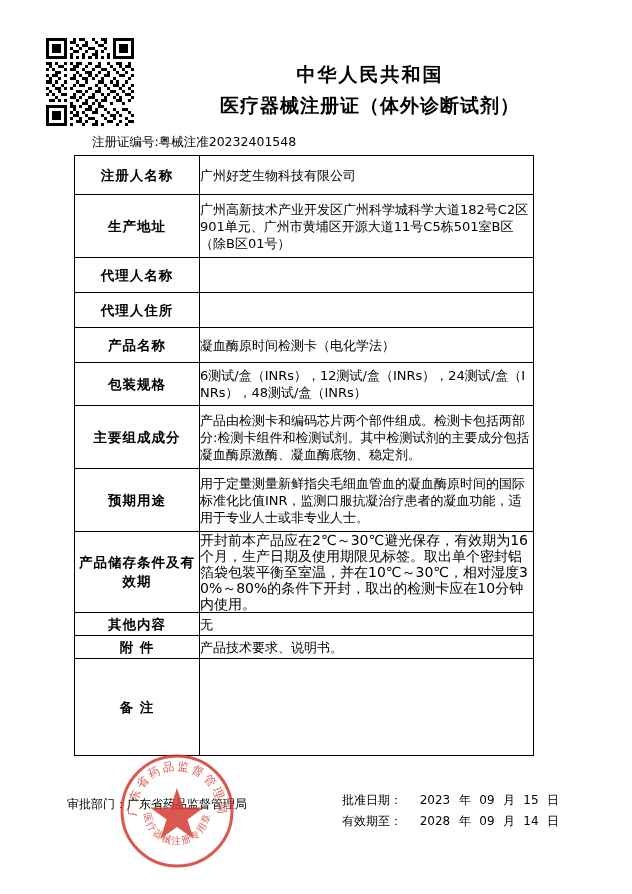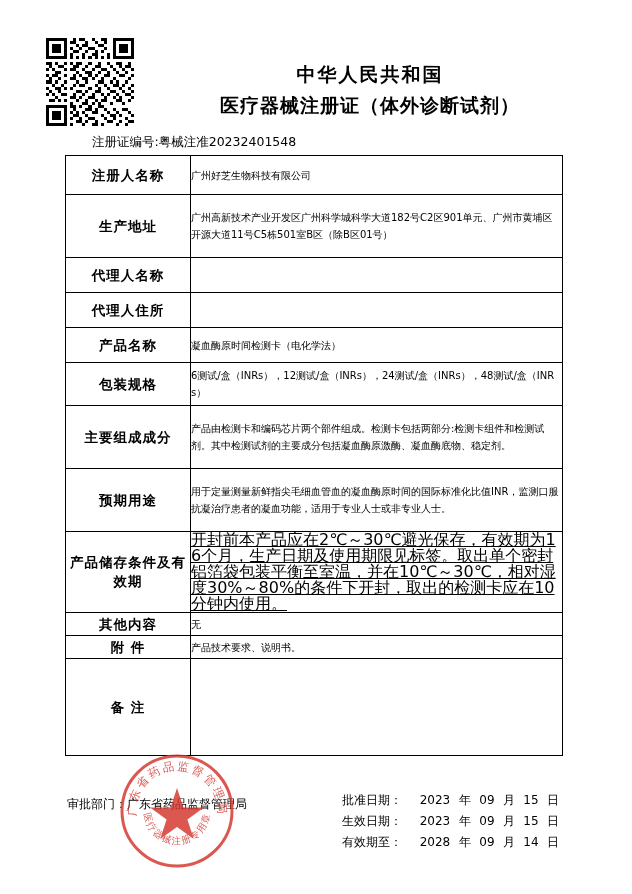--- a/index.html
+++ b/index.html
@@ -60,52 +60,51 @@
     left: 92px;
     top: 133px;
     font-size: 12.5px;
     line-height: 18px;
     white-space: nowrap;
   }
 
   
   table.main {
     position: absolute;
-    left: 65px;
+    left: 74px;
     top: 155px;
-    width: 498px;
+    width: 460px;
     border-collapse: collapse;
     table-layout: fixed;
     border-radius: 14px;
   }
   table.main td {
     border: 1px solid #000;
     vertical-align: middle;
     padding: 0;
   }
   td.lbl {
     width: 124px;
     text-align: center;
     font-size: 13.5px;
     font-weight: bold;
     letter-spacing: 1px;
     padding: 6px 2px;
     line-height: 19px;
   }
   td.val {
-    font-size: 10px;
+    font-size: 13px;
     line-height: 17px;
     padding: 6px 7px;
     text-align: left;
     word-break: break-all;
   }
   td.val.small {
-    font-size: 16px;
+    font-size: 14px;
     line-height: 16px;
-    text-decoration: underline;
   }
   .h-tall { height: 38px; }
 
   
   .footer {
     position: absolute;
     left: 67px;
     top: 790px;
     width: 498px;
     height: 70px;
@@ -430,23 +429,20 @@
     </tbody>
   </table>
 
   <div class="footer">
     <div class="approver">审批部门：广东省药品监督管理局</div>
     <div class="dates">
       <div class="row">
         <span class="dlabel">批准日期：</span><span class="y">2023</span><span class="u">年</span><span class="m">09</span><span class="u">月</span><span class="d">15</span><span class="u">日</span>
       </div>
       <div class="row">
-        <span class="dlabel">生效日期：</span><span class="y">2023</span><span class="u">年</span><span class="m">09</span><span class="u">月</span><span class="d">15</span><span class="u">日</span>
-      </div>
-      <div class="row">
         <span class="dlabel">有效期至：</span><span class="y">2028</span><span class="u">年</span><span class="m">09</span><span class="u">月</span><span class="d">14</span><span class="u">日</span>
       </div>
     </div>
   </div>
 
   <div class="seal">
     <svg width="118" height="118" viewBox="0 0 118 118">
       <defs>
         <path id="arcTop" d="M 18,59 A 41,41 0 0 1 100,59"></path>
         <path id="arcBottom" d="M 26,59 A 33,33 0 0 0 92,59"></path>

